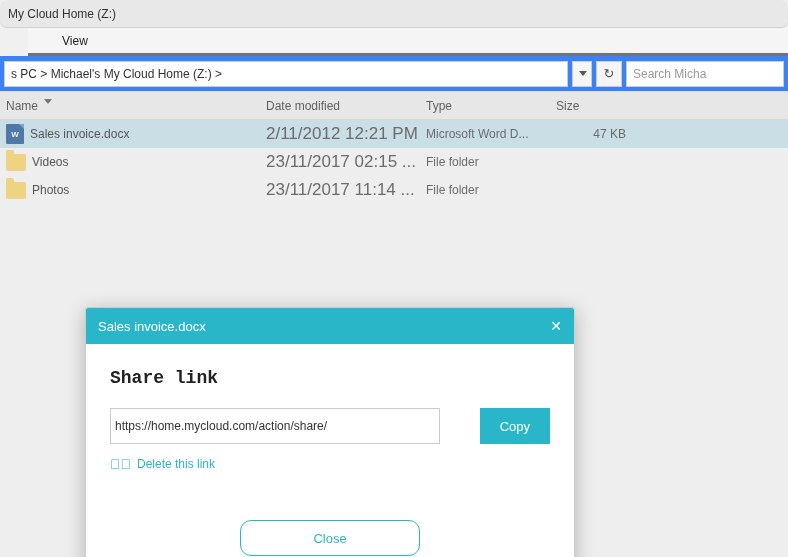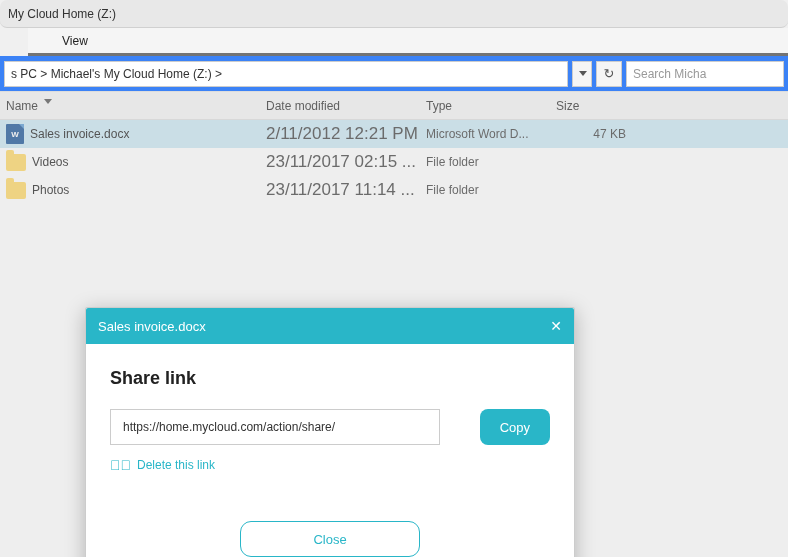--- a/index.html
+++ b/index.html
@@ -222,46 +222,47 @@
       line-height: 1;
     }
     .dialog-body {
       padding: 24px 24px 20px;
     }
     .share-link-title {
       font-size: 18px;
       font-weight: 600;
       color: #222;
       margin-bottom: 20px;
+      font-family: Liberation Mono, monospace;
     }
     .link-row {
       display: flex;
       align-items: center;
       gap: 8px;
       margin-bottom: 12px;
     }
     .link-input {
       flex: 1;
       height: 36px;
       border: 1px solid #ccc;
-      padding: 0 12px;
+      padding: 0 4px;
       font-size: 12px;
       color: #333;
       background: #fff;
       outline: none;
     }
     .copy-btn {
       background: #29b6c8;
       color: #fff;
       border: none;
       height: 36px;
       padding: 0 20px;
       font-size: 13px;
       cursor: pointer;
-      border-radius: 8px;
+      border-radius: 0;
       white-space: nowrap;
       margin-left: 32px;
     }
     .delete-link {
       display: flex;
       align-items: center;
       gap: 6px;
       color: #29b6c8;
       font-size: 12px;
       cursor: pointer;

